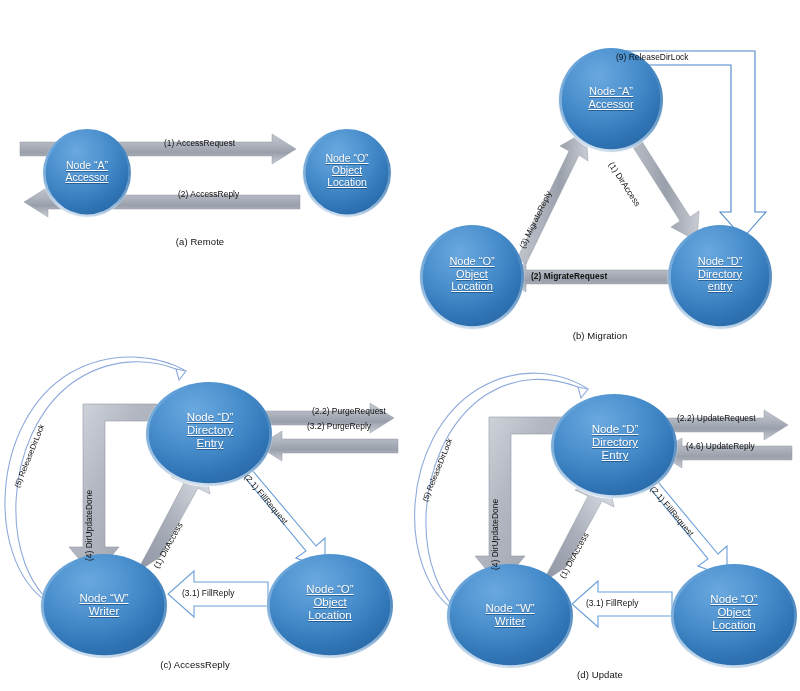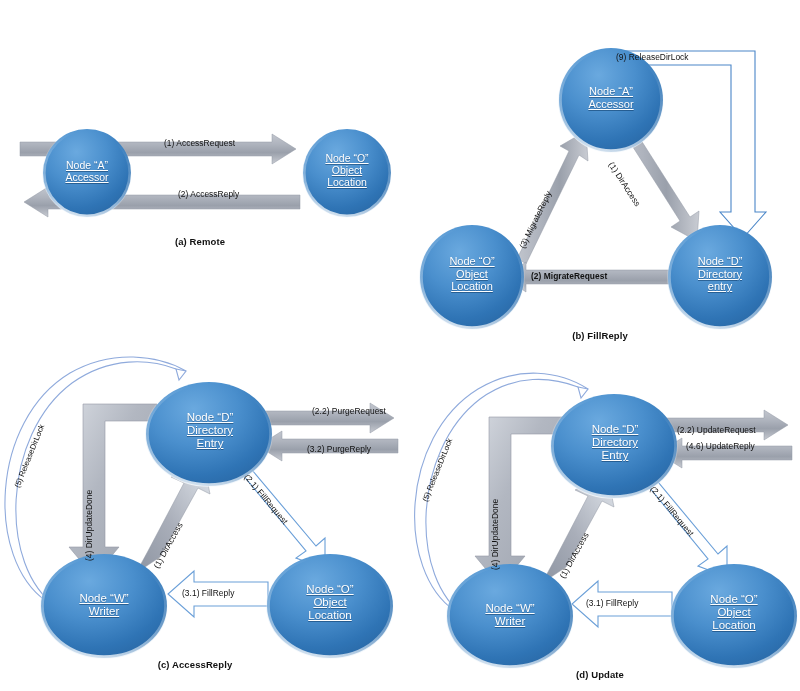--- a/index.html
+++ b/index.html
@@ -1,20 +1,20 @@
 <!DOCTYPE html>
 <html><head>
 <meta charset="utf-8">
 <style>
   html,body{margin:0;padding:0;background:#ffffff;}
   body{width:800px;height:691px;position:relative;overflow:hidden;
        font-family:"Liberation Sans","DejaVu Sans",sans-serif;}
   .panel{position:absolute;}
   .stage{position:absolute;left:0;top:0;width:100%;height:100%;}
-  .caption{position:absolute;font-size:9.5px;font-weight:bold;color:#111;
+  .caption{position:absolute;font-size:9.5px;font-weight:normal;color:#111;
            text-align:center;white-space:nowrap;letter-spacing:.1px;}
   .nodelabel{position:absolute;color:#ffffff;text-align:center;
              line-height:1.15;white-space:nowrap;pointer-events:none;
              text-shadow:0 1px 1px rgba(0,40,80,.45);text-decoration:underline;}
   .arrowlabel{position:absolute;font-size:8.4px;color:#111;white-space:nowrap;
               letter-spacing:.05px;pointer-events:none;}
   svg{overflow:visible;display:block;}
 </style>
 </head>
 <body>
@@ -145,21 +145,21 @@
     <div>Node “D”</div>
     <div>Directory</div>
     <div>entry</div>
   </div>
 
   <div class="arrowlabel" style="left:216px;top:22px;">(9) ReleaseDirLock</div>
   <div class="arrowlabel" style="left:215px;top:130px;transform:rotate(57deg);transform-origin:left top;">(1) DirAccess</div>
   <div class="arrowlabel" style="left:126px;top:210px;transform:rotate(-64deg);transform-origin:left bottom;">(3) MigrateReply</div>
   <div class="arrowlabel" style="left:131px;top:241px;font-weight:bold;">(2) MigrateRequest</div>
 
-  <div class="caption" style="left:135px;top:300px;width:130px;">(b) FillReply</div>
+  <div class="caption" style="left:135px;top:300px;width:130px;">(b) Migration</div>
 </div>
 
 <div class="panel" style="left:0px;top:355px;width:400px;height:336px;">
   <svg class="stage" viewBox="0 0 400 336">
 
     <g>
       <path d="M57,252 C-2,212 2,80 72,28 C110,1 150,4 176,14" fill="none" stroke="#8faadc" stroke-width="1.1"></path>
       <path d="M46,246 C-14,204 -10,66 70,18 C112,-6 158,0 186,16" fill="none" stroke="#8faadc" stroke-width="1.1"></path>
       <path d="M176,14 L179,25 L186,16 Z" fill="none" stroke="#8faadc" stroke-width="1.1"></path>
       <path d="M57,252 L46,246" fill="none" stroke="#8faadc" stroke-width="1.1"></path>
@@ -214,21 +214,21 @@
     <div>Node “W”</div>
     <div>Writer</div>
   </div>
   <div class="nodelabel" style="left:284px;top:228px;width:92px;font-size:11.5px;">
     <div>Node “O”</div>
     <div>Object</div>
     <div>Location</div>
   </div>
 
   <div class="arrowlabel" style="left:276px;top:51px;padding-left:36px;">(2.2) PurgeRequest</div>
-  <div class="arrowlabel" style="left:285px;top:89px;padding-left:22px;">(3.2) PurgeReply</div>
+  <div class="arrowlabel" style="left:285px;top:66px;padding-left:22px;">(3.2) PurgeReply</div>
   <div class="arrowlabel" style="left:182px;top:233px;">(3.1) FillReply</div>
   <div class="arrowlabel" style="left:160px;top:205px;transform:rotate(-61deg);transform-origin:left bottom;">(1) DirAccess</div>
   <div class="arrowlabel" style="left:250px;top:117px;transform:rotate(50deg);transform-origin:left top;">(2.1) FillRequest</div>
   <div class="arrowlabel" style="left:94px;top:196px;transform:rotate(-90deg);transform-origin:left bottom;">(4) DirUpdateDone</div>
   <div class="arrowlabel" style="left:21px;top:125px;transform:rotate(-68deg);transform-origin:left bottom;font-size:7.8px;">(5) ReleaseDirLock</div>
 
   <div class="caption" style="left:120px;top:304px;width:150px;">(c) AccessReply</div>
 </div>
 
 <div class="panel" style="left:400px;top:355px;width:400px;height:336px;">
@@ -289,21 +289,21 @@
   <div class="nodelabel" style="left:64px;top:247px;width:92px;font-size:11.5px;">
     <div>Node “W”</div>
     <div>Writer</div>
   </div>
   <div class="nodelabel" style="left:288px;top:238px;width:92px;font-size:11.5px;">
     <div>Node “O”</div>
     <div>Object</div>
     <div>Location</div>
   </div>
 
-  <div class="arrowlabel" style="left:277px;top:58px;margin-top:12px;">(2.2) UpdateRequest</div>
+  <div class="arrowlabel" style="left:277px;top:58px;">(2.2) UpdateRequest</div>
   <div class="arrowlabel" style="left:286px;top:86px;">(4.6) UpdateReply</div>
   <div class="arrowlabel" style="left:186px;top:243px;">(3.1) FillReply</div>
   <div class="arrowlabel" style="left:166px;top:215px;transform:rotate(-61deg);transform-origin:left bottom;">(1) DirAccess</div>
   <div class="arrowlabel" style="left:256px;top:129px;transform:rotate(50deg);transform-origin:left top;">(2.1) FillRequest</div>
   <div class="arrowlabel" style="left:100px;top:205px;transform:rotate(-90deg);transform-origin:left bottom;">(4) DirUpdateDone</div>
   <div class="arrowlabel" style="left:29px;top:139px;transform:rotate(-68deg);transform-origin:left bottom;font-size:7.8px;">(5) ReleaseDirLock</div>
 
   <div class="caption" style="left:130px;top:314px;width:140px;">(d) Update</div>
 </div>
 

